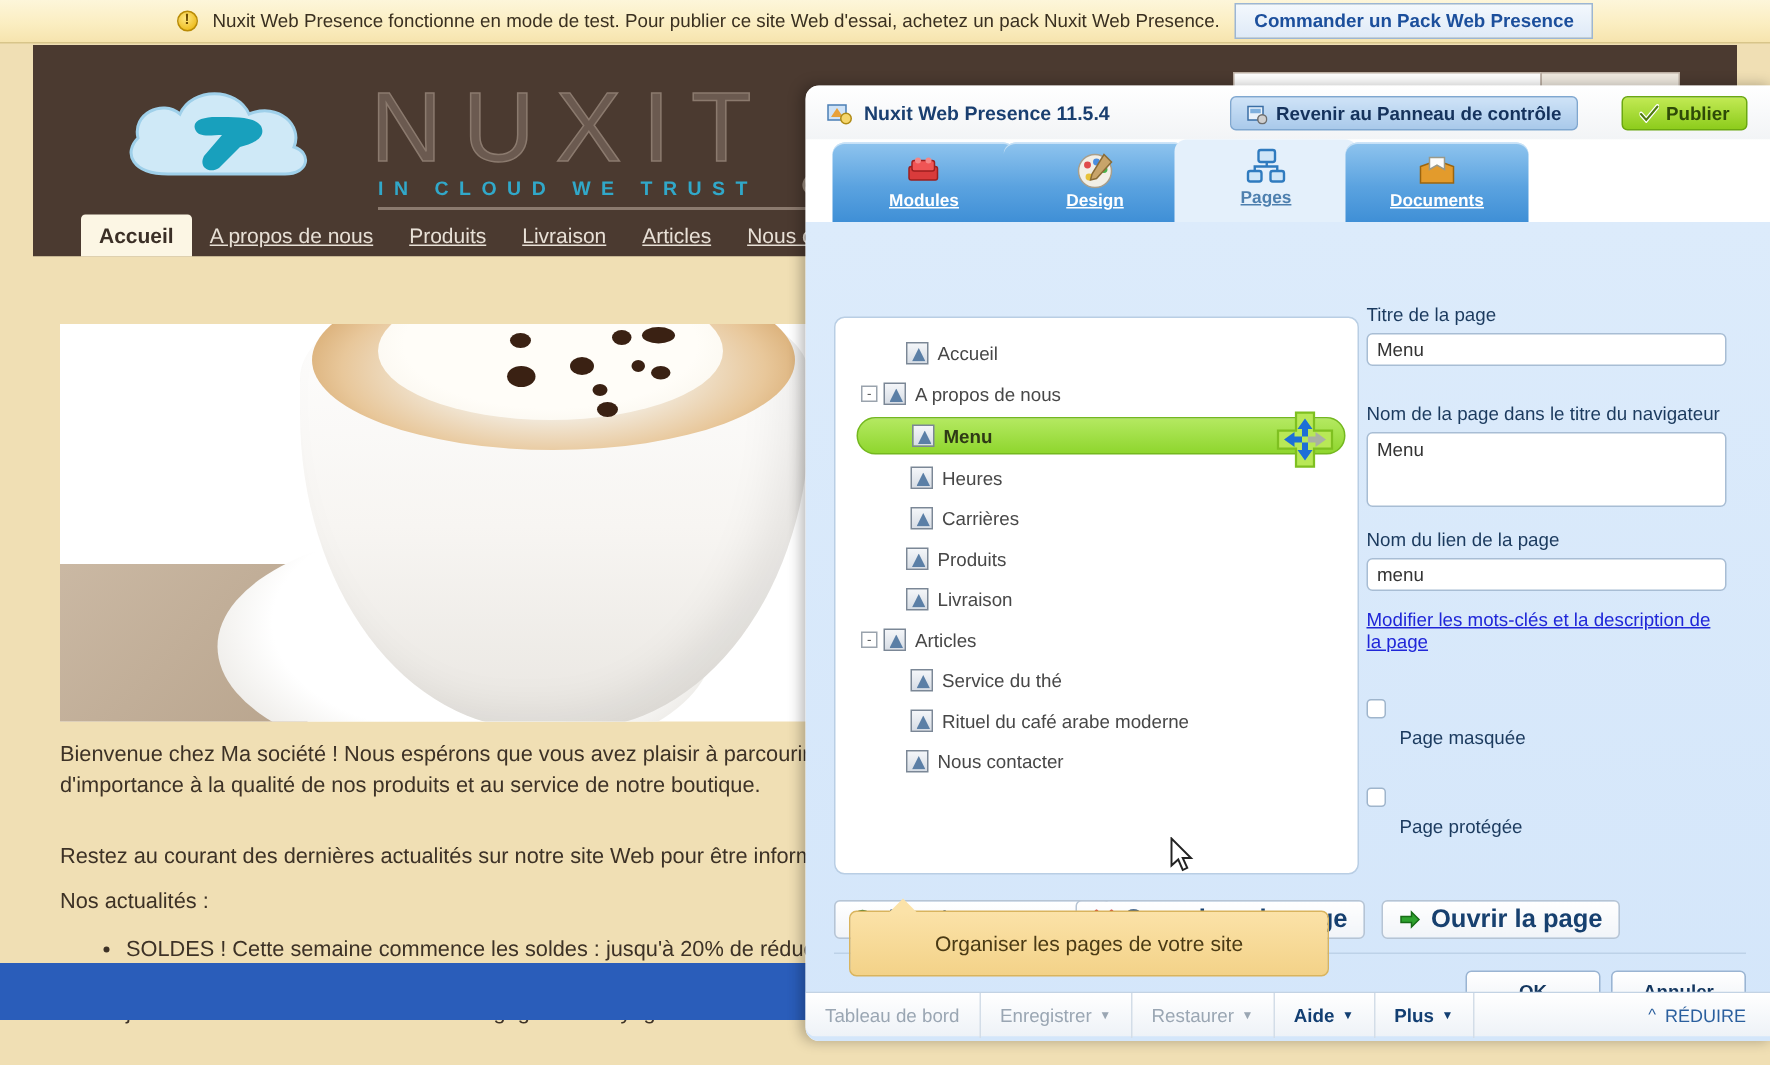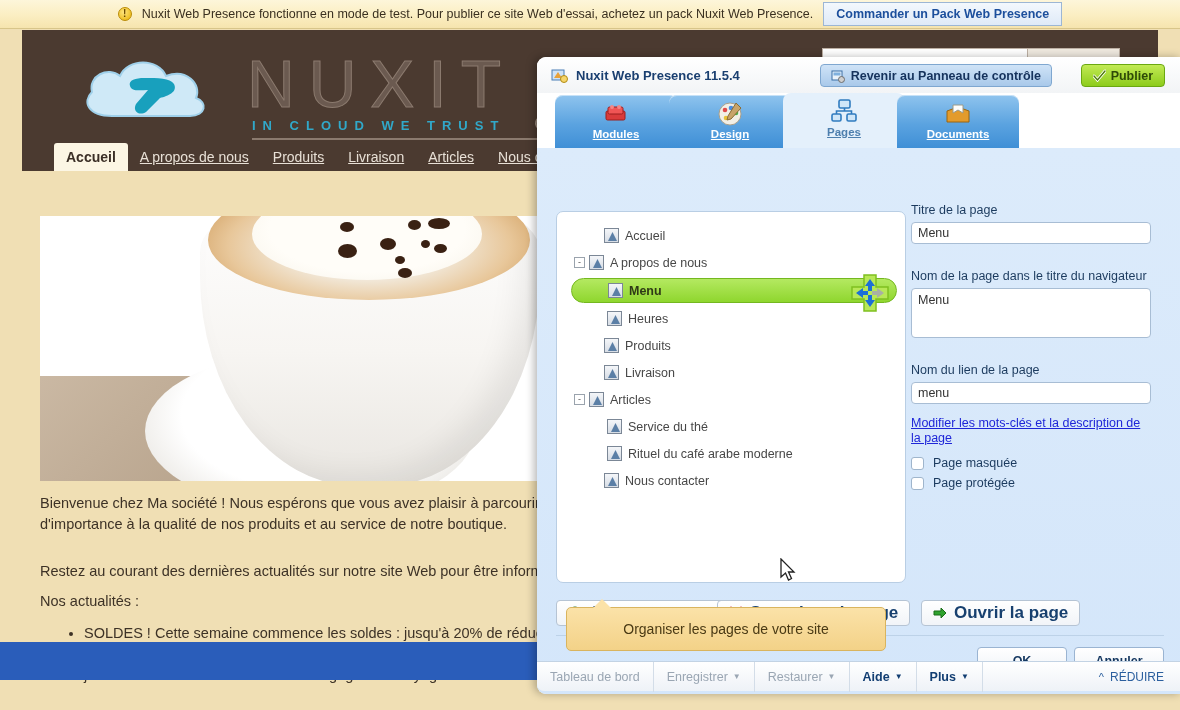--- a/index.html
+++ b/index.html
@@ -256,21 +256,21 @@
     font-family:"Liberation Sans", sans-serif;
   }
   #kw-link{
     display:block; font-size:12.5px; color:#1f26d8; text-decoration:underline;
     line-height:15px; cursor:pointer; width:242px;
   }
   .chkrow{ display:flex; align-items:center; gap:9px; margin-top:6px; }
   .chkbox{
     width:13px; height:13px; background:#fff; border:1px solid #9fb5cc; border-radius:3px;
   }
-  .chklabel{ font-size:12.5px; color:#1b3a5e; }
+  .chklabel{ font-size:12.5px; color:#1b3a5e;margin-top:39px; }
 
   
   #tooltip{
     position:absolute; left:566px; top:607px; width:320px; height:44px;
     background:linear-gradient(to bottom,#fbe2a8,#f3d288);
     border:1px solid #d9b45e; border-radius:5px;
     display:flex; align-items:center; justify-content:center;
     font-size:14px; color:#4a3a14; z-index:30;
   }
   #tooltip:before{
@@ -468,20 +468,24 @@
             <path d="M22 36 L27 29 H24 V24 H20 V29 H17 Z" fill="#1d6fd6"></path>
             <path d="M8 22 L15 17 V20 H20 V24 H15 V27 Z" fill="#1d6fd6"></path>
             <path d="M36 22 L29 17 V20 H24 V24 H29 V27 Z" fill="#a9b0a4"></path>
           </svg>
         </div>
 
         <div class="tnode" style="padding-left:36px">
           <span class="pgicon"></span>
           <span>Heures</span>
         </div>
+        <div class="tnode" style="padding-left:36px">
+          <span class="pgicon"></span>
+          <span>Carrières</span>
+        </div>
 
         <div class="tnode" style="padding-left:18px">
           <span class="togspace"></span>
           <span class="pgicon"></span>
           <span>Produits</span>
         </div>
         <div class="tnode" style="padding-left:18px">
           <span class="togspace"></span>
           <span class="pgicon"></span>
           <span>Livraison</span>
@@ -533,21 +537,21 @@
     <button id="ok-btn" style="left:440px">OK</button>
     <button id="cancel-btn" style="left:537px">Annuler</button>
 
     <div id="form-panel">
       <p class="flabel">Titre de la page</p>
       <input class="finput" value="Menu" style="">
 
       <p class="flabel" style="margin-top:25px">Nom de la page dans le titre du navigateur</p>
       <textarea class="ftextarea" style="">Menu</textarea>
 
-      <p class="flabel" style="margin-top:21px">Nom du lien de la page</p>
+      <p class="flabel" style="margin-top:10px">Nom du lien de la page</p>
       <input class="finput" value="menu" style="">
 
       <a id="kw-link" style="margin-top:12px">Modifier les mots-clés et la description de la page</a>
 
       <div class="chkrow" style="margin-top:10px">
         <span class="chkbox"></span>
         <span class="chklabel">Page masquée</span>
       </div>
       <div class="chkrow">
         <span class="chkbox"></span>

